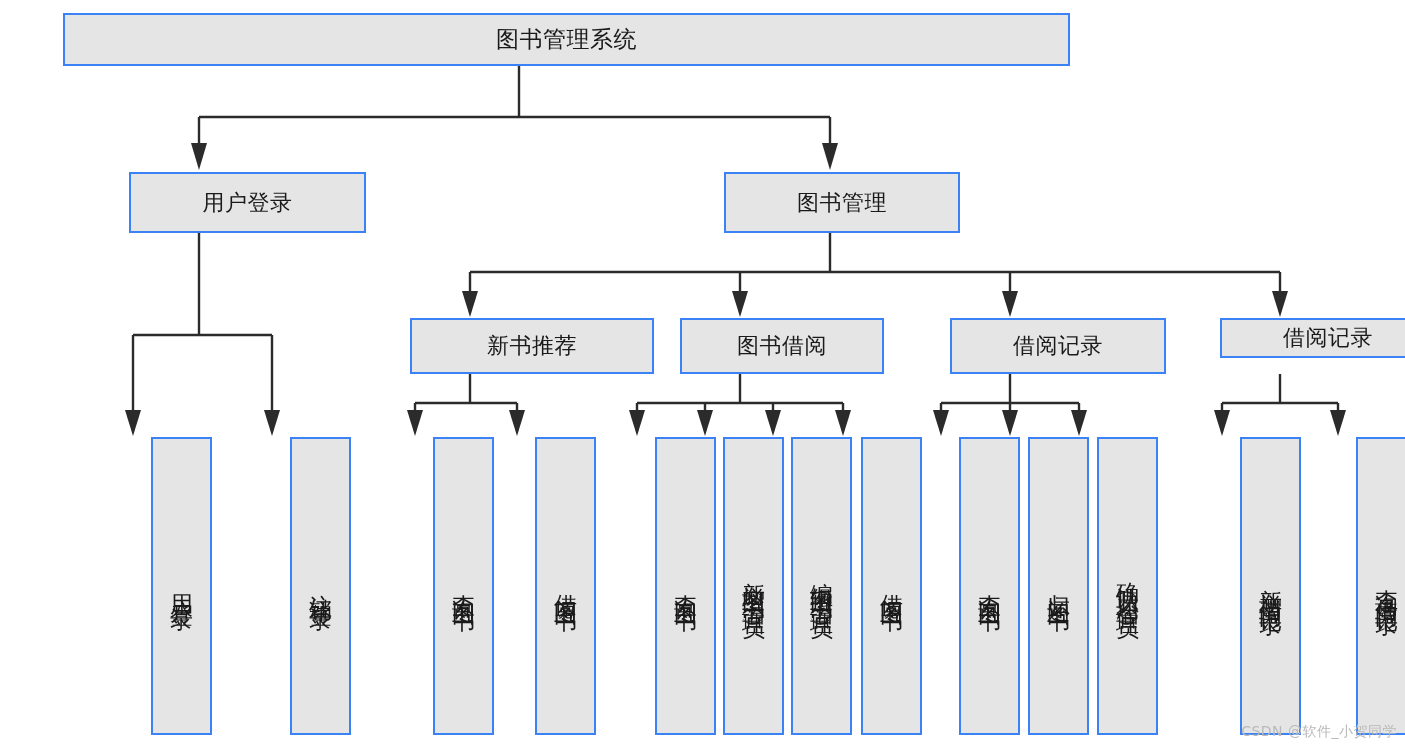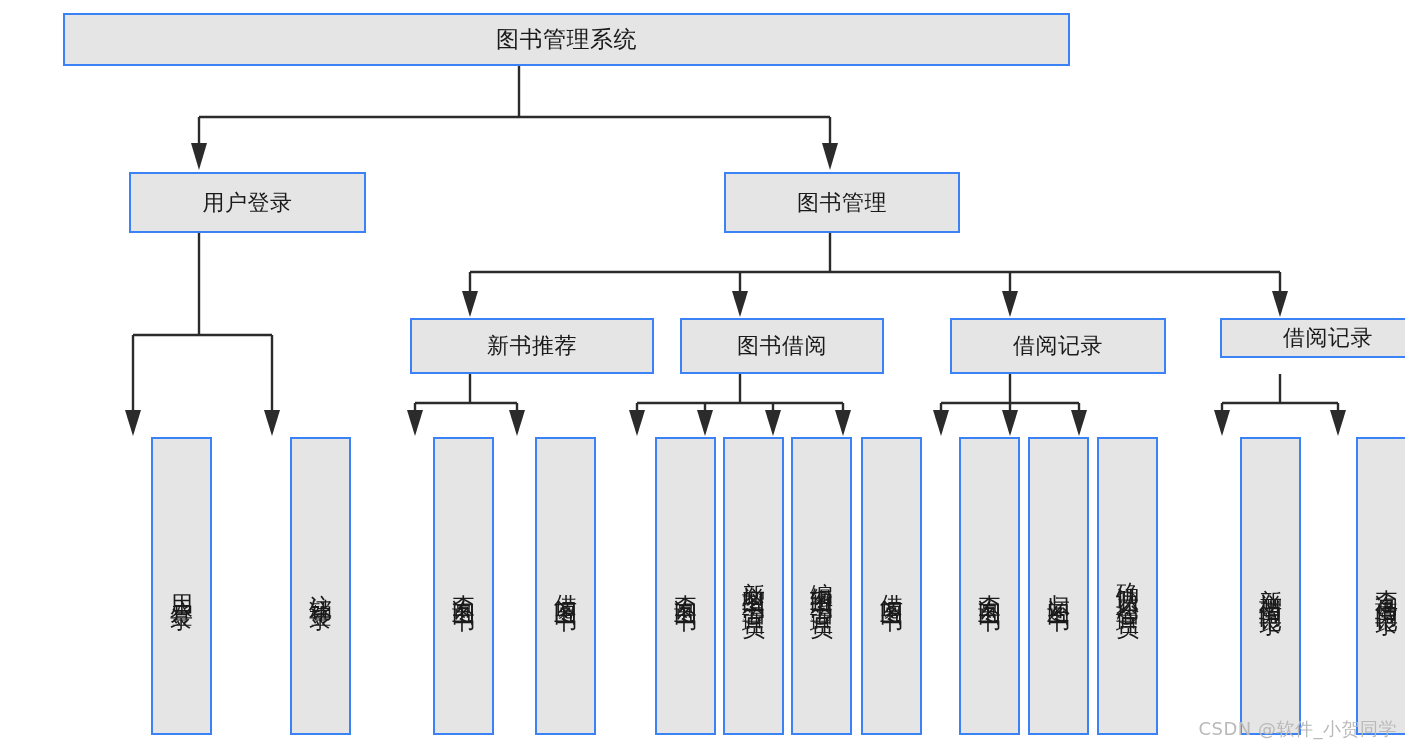--- a/index.html
+++ b/index.html
@@ -68,21 +68,21 @@
     stroke-width: 2.4;
     fill: none;
   }
   svg.connectors polygon {
     fill: #2b2b2b;
   }
   #watermark {
     position: absolute;
     right: 8px;
     bottom: 6px;
-    font-size: 18px;
+    font-size: 14px;
     color: #b9b9b9;
     font-family: "DejaVu Sans", "Liberation Sans", sans-serif;
     white-space: nowrap;
     letter-spacing: 0.5px;
   }
 </style>
 </head>
 <body>
 
 <div id="diagram-root">

